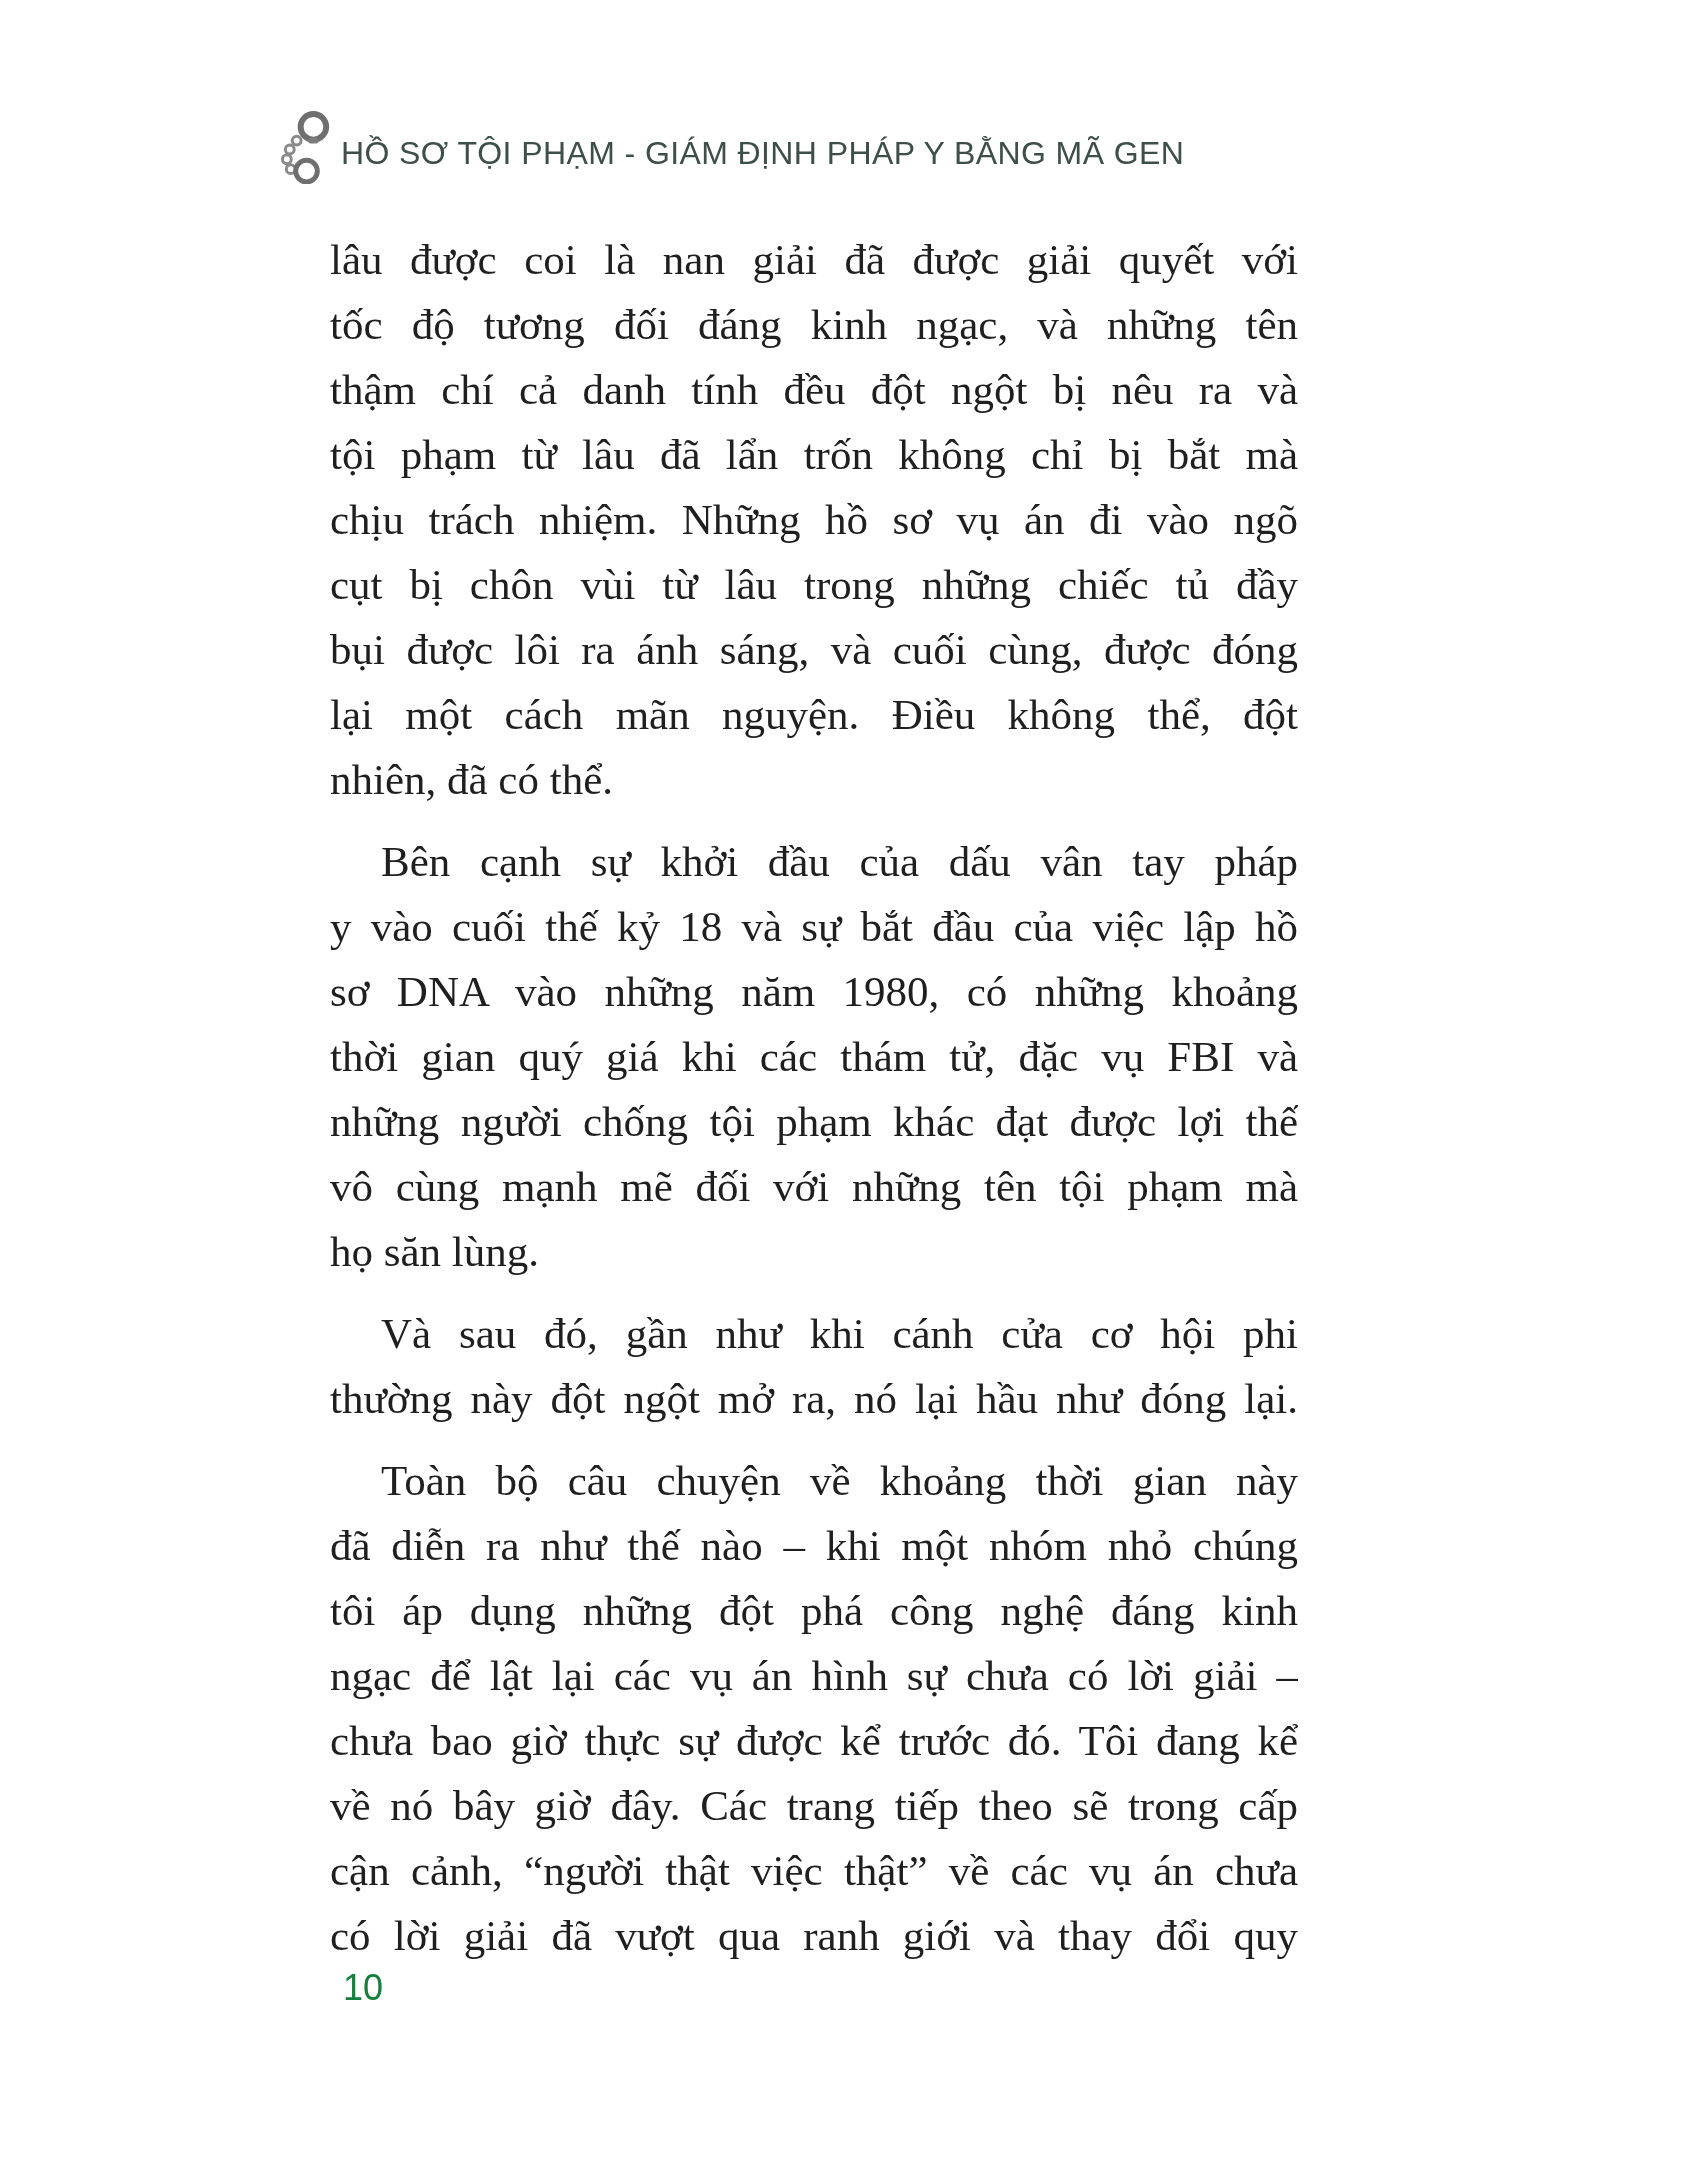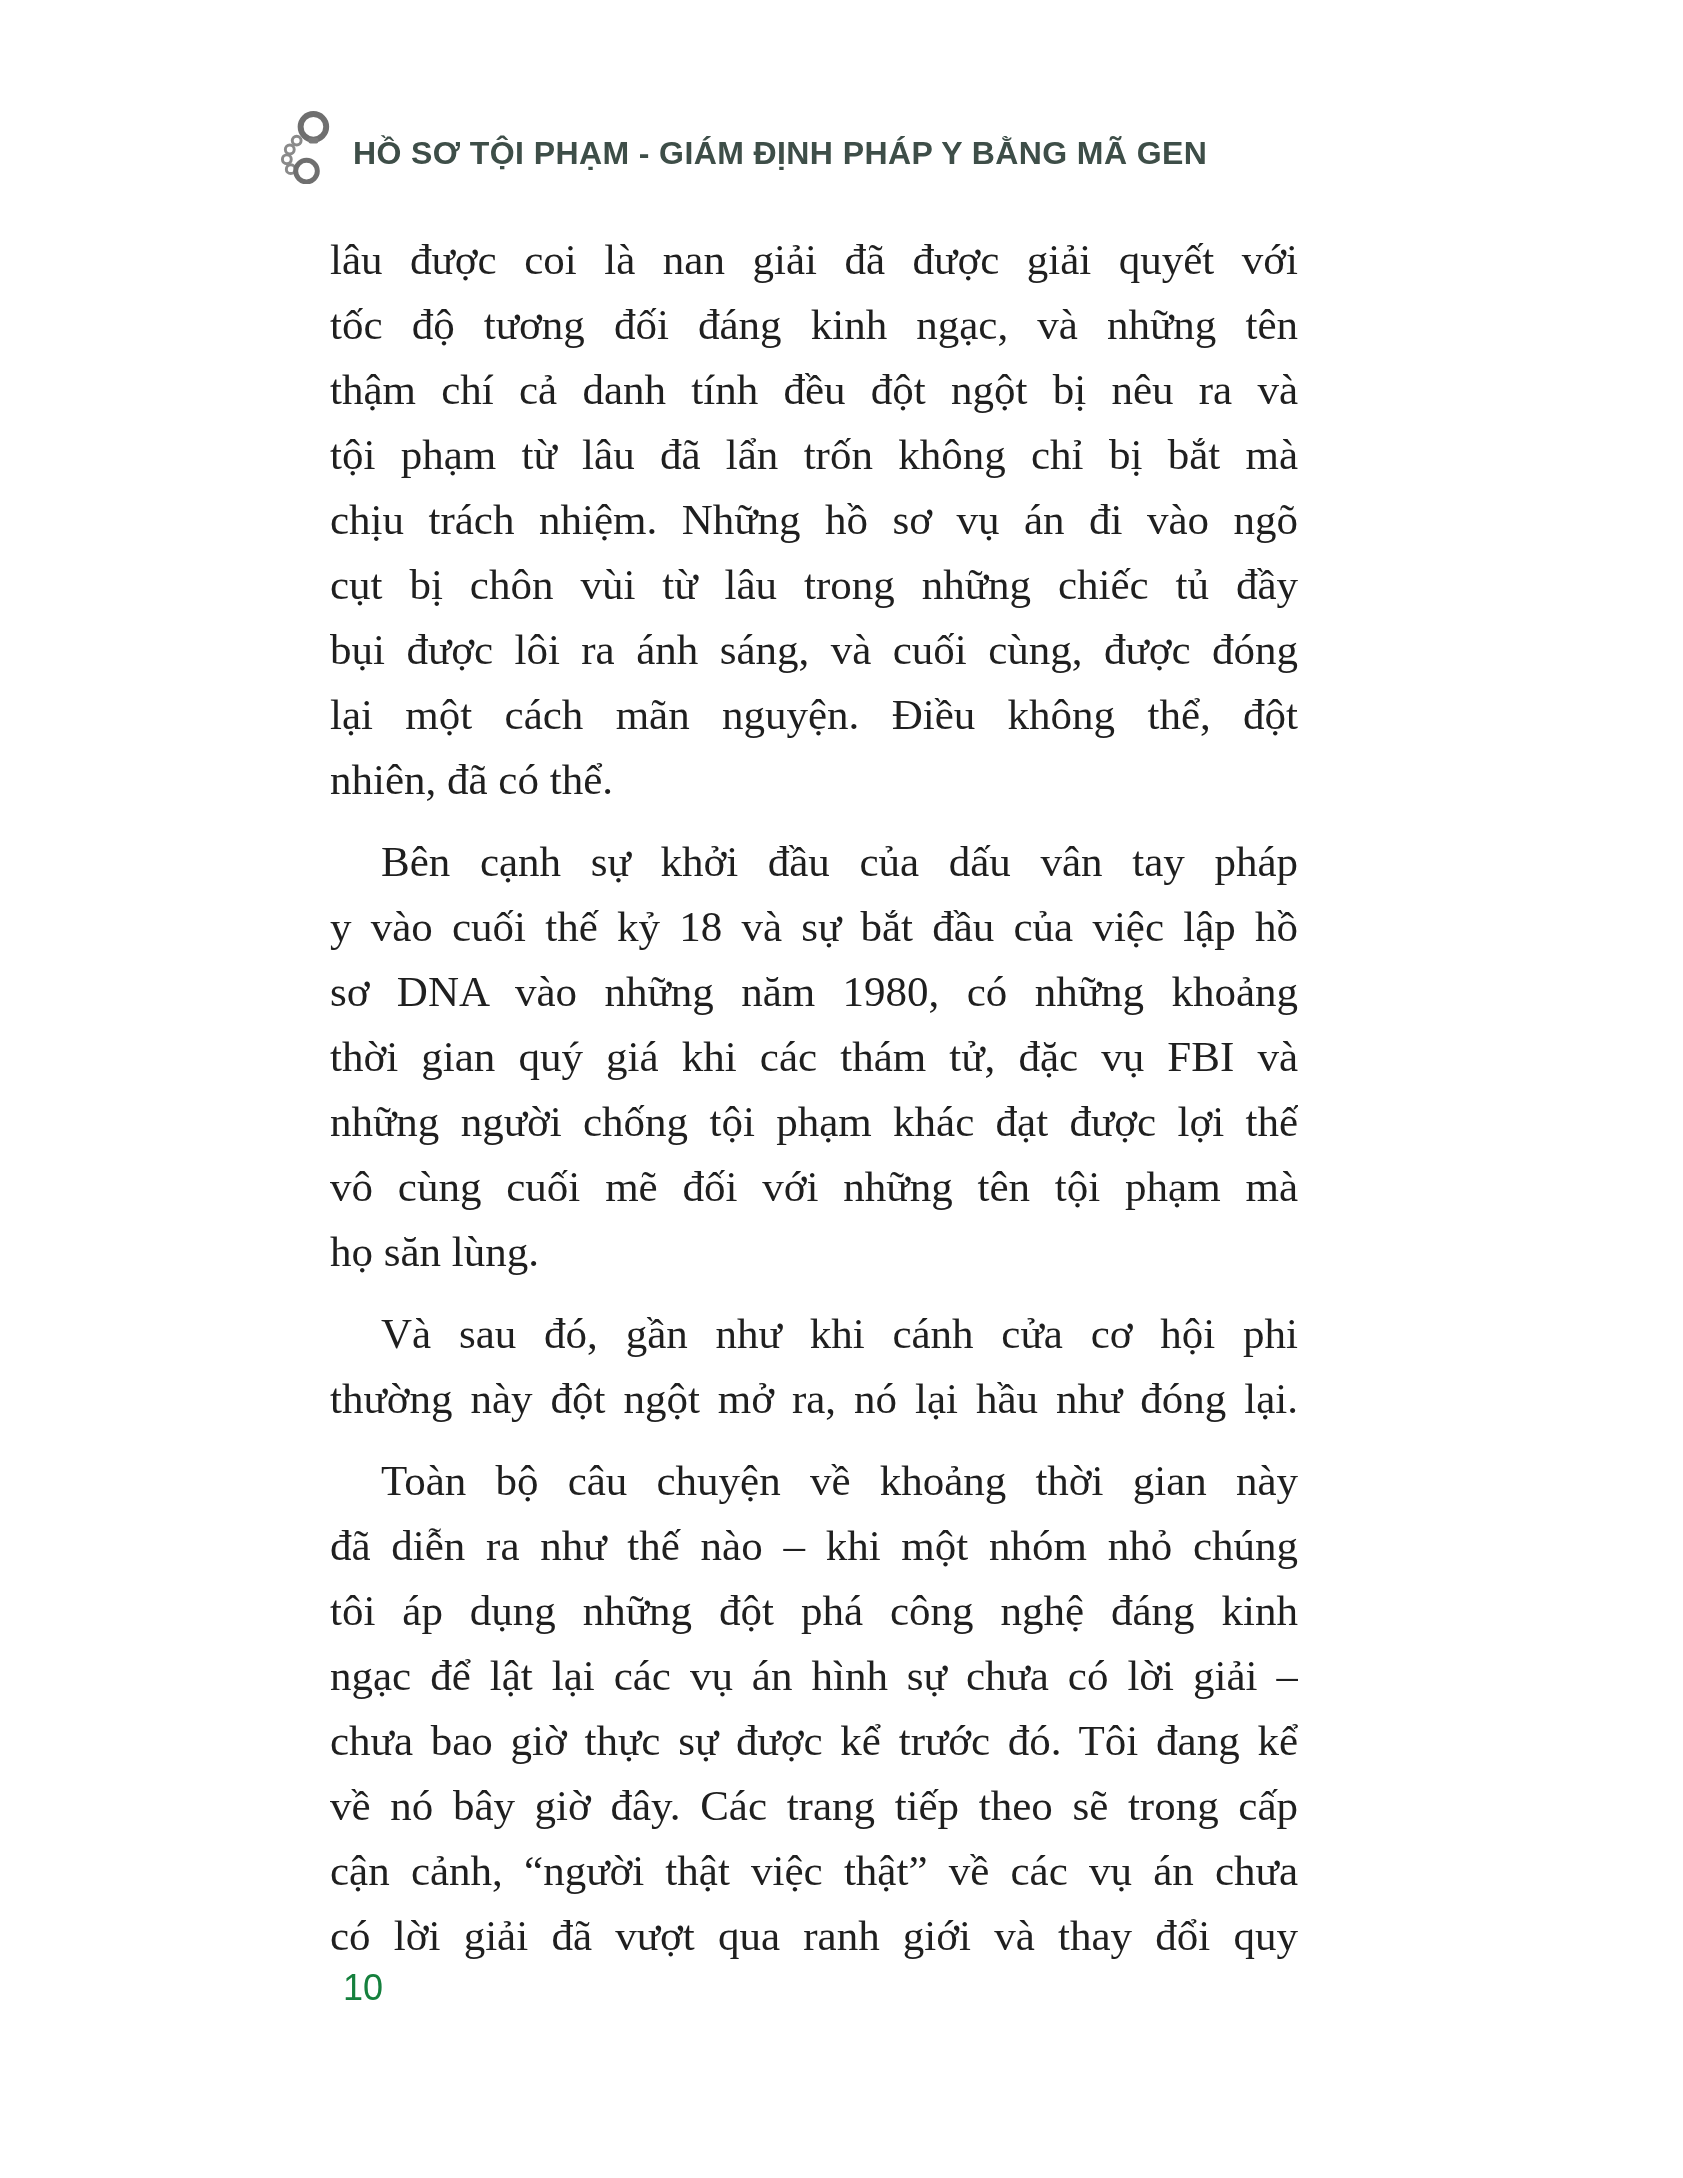--- a/index.html
+++ b/index.html
@@ -24,25 +24,25 @@
     align-items: flex-start;
   }
   .header .icon-wrap {
     width: 63px;
     height: 75px;
     flex: 0 0 auto;
   }
   .header .title {
     font-family: "Liberation Sans", sans-serif;
     font-size: 32px;
-    font-weight: 700;
+    font-weight: 400;
     letter-spacing: 0.4px;
     color: #3e4e48;
     margin-top: 26px;
-    margin-left: 14px;
+    margin-left: 2px;
     white-space: nowrap;
   }
   
   .text-block {
     position: absolute;
     left: 330px;
     top: 227px;
     width: 968px;
     color: #1f1f1f;
     font-size: 43px;
@@ -107,21 +107,21 @@
         <div class="line">bụi được lôi ra ánh sáng, và cuối cùng, được đóng</div>
         <div class="line">lại một cách mãn nguyện. Điều không thể, đột</div>
         <div class="line last">nhiên, đã có thể.</div>
       </div>
       <div class="para indent">
         <div class="line first">Bên cạnh sự khởi đầu của dấu vân tay pháp</div>
         <div class="line">y vào cuối thế kỷ 18 và sự bắt đầu của việc lập hồ</div>
         <div class="line">sơ DNA vào những năm 1980, có những khoảng</div>
         <div class="line">thời gian quý giá khi các thám tử, đặc vụ FBI và</div>
         <div class="line">những người chống tội phạm khác đạt được lợi thế</div>
-        <div class="line">vô cùng cuối mẽ đối với những tên tội phạm mà</div>
+        <div class="line">vô cùng mạnh mẽ đối với những tên tội phạm mà</div>
         <div class="line last">họ săn lùng.</div>
       </div>
       <div class="para indent">
         <div class="line first">Và sau đó, gần như khi cánh cửa cơ hội phi</div>
         <div class="line">thường này đột ngột mở ra, nó lại hầu như đóng lại.</div>
       </div>
       <div class="para indent">
         <div class="line first">Toàn bộ câu chuyện về khoảng thời gian này</div>
         <div class="line">đã diễn ra như thế nào – khi một nhóm nhỏ chúng</div>
         <div class="line">tôi áp dụng những đột phá công nghệ đáng kinh</div>

